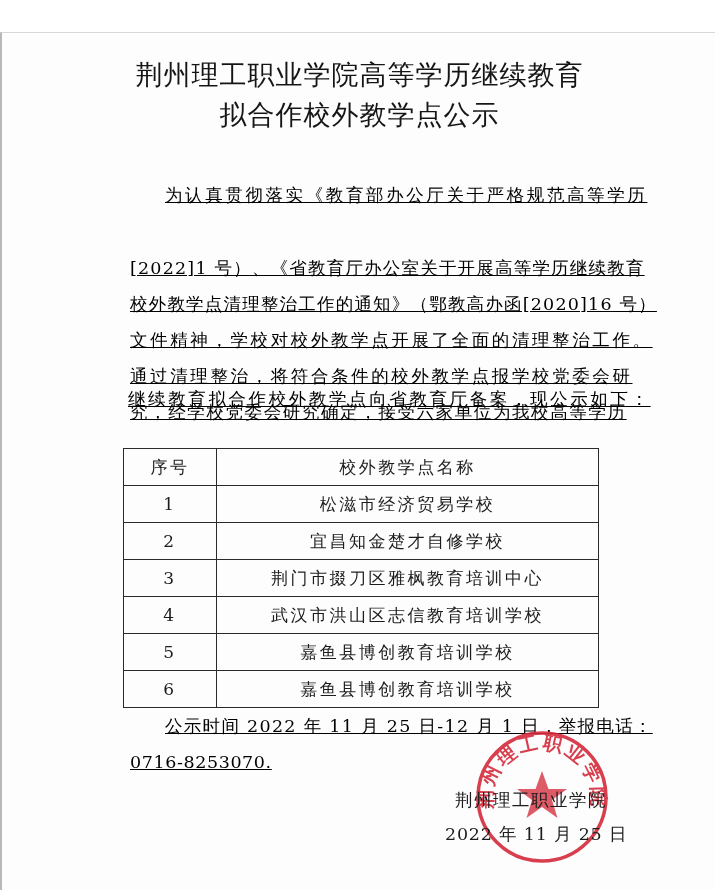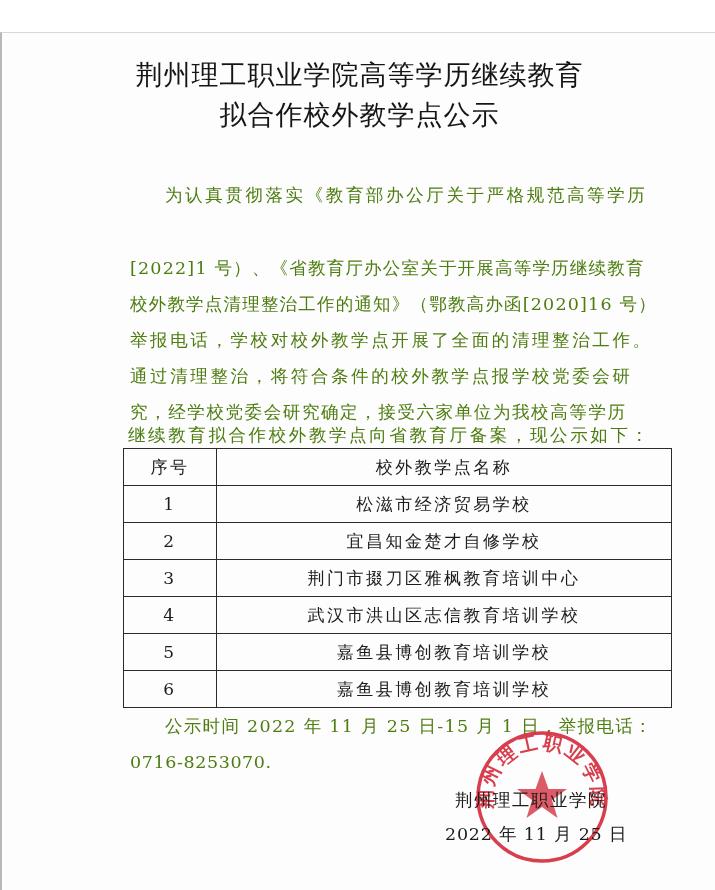--- a/index.html
+++ b/index.html
@@ -37,30 +37,31 @@
     }
     .title.l1 { top: 24px; }
     .title.l2 { top: 64px; }
 
     .body-line {
       position: absolute;
       left: 128px;
       font-size: 17.5px;
       letter-spacing: 2.6px;
       white-space: nowrap;
-      color: #4d7c0f;
+      color: #000000;
       line-height: 20px;
+      text-decoration: underline;
     }
     .body-line.indent { left: 163px; }
 
     table.sites {
       position: absolute;
       left: 121px;
       top: 415px;
-      width: 549px;
+      width: 476px;
       border-collapse: collapse;
       font-size: 17px;
       color: #1c1c1c;
     }
     table.sites td, table.sites th {
       border: 1.5px solid #2a2a2a;
       height: 36px;
       padding: 0;
       text-align: center;
       font-weight: normal;
@@ -91,21 +92,21 @@
 <body>
 
 <div class="page">
 
   <div class="title l1">荆州理工职业学院高等学历继续教育</div>
   <div class="title l2">拟合作校外教学点公示</div>
 
   <div class="body-line indent" style="top:152px;">为认真贯彻落实《教育部办公厅关于严格规范高等学历</div>
   <div class="body-line" style="top:225px; letter-spacing:1.2px;">[2022]1 号）、《省教育厅办公室关于开展高等学历继续教育</div>
   <div class="body-line" style="top:261px; letter-spacing:1.2px;">校外教学点清理整治工作的通知》（鄂教高办函[2020]16 号）</div>
-  <div class="body-line" style="top:297px;">举报电话，学校对校外教学点开展了全面的清理整治工作。</div>
+  <div class="body-line" style="top:297px;">文件精神，学校对校外教学点开展了全面的清理整治工作。</div>
   <div class="body-line" style="top:369px; letter-spacing:1.6px;">究，经学校党委会研究确定，接受六家单位为我校高等学历</div>
   <div class="body-line" style="top:333px;">通过清理整治，将符合条件的校外教学点报学校党委会研</div>
   <div class="body-line" style="top:389px; top:388px;"></div>
 
   <table class="sites">
     <tbody>
         <tr class="head">
       <th class="col-no">序号</th>
       <th>校外教学点名称</th>
     </tr>
@@ -129,32 +130,32 @@
       <td>5</td>
       <td>嘉鱼县博创教育培训学校</td>
     </tr>
     <tr>
       <td>6</td>
       <td>嘉鱼县博创教育培训学校</td>
     </tr>
   </tbody>
     </table>
 
-  <div class="body-line indent" style="top:683px; letter-spacing:1.3px;">公示时间 2022 年 11 月 25 日-15 月 1 日，举报电话：</div>
+  <div class="body-line indent" style="top:683px; letter-spacing:1.3px;">公示时间 2022 年 11 月 25 日-12 月 1 日，举报电话：</div>
   <div class="body-line" style="top:719px; letter-spacing:0.6px;">0716-8253070.</div>
 
   <svg class="stamp" viewBox="0 0 140 140">
     <defs>
       <path id="sealArc" d="M 26 96 A 50 50 0 1 1 114 96" fill="none"></path>
     </defs>
     <circle cx="70" cy="70" r="64" fill="none" stroke="#d42a3a" stroke-width="3.5"></circle>
     <text font-family="DejaVu Sans, sans-serif" font-size="19" font-weight="bold" fill="#d42a3a" letter-spacing="3">
       <textPath href="#sealArc" startOffset="50%" text-anchor="middle">荆州理工职业学院</textPath>
     </text>
     <polygon fill="#d42a3a" opacity="0.85" points="70,44 76.5,62 95,62 80,73 85.5,91 70,80 54.5,91 60,73 45,62 63.5,62"></polygon>
   </svg>
 
   <div class="sig" style="left:453px; top:755px;">荆州理工职业学院</div>
   <div class="sig" style="left:443px; top:789px; letter-spacing:0.8px;">2022 年 11 月 25 日</div>
 
 </div>
 
-<div class="body-line" style="position:absolute; top:389px; left:128px; font-family:'DejaVu Serif','Liberation Serif',serif; font-size:17.5px; letter-spacing:2.6px; z-index:5;margin-top:36px;">继续教育拟合作校外教学点向省教育厅备案，现公示如下：</div>
+<div class="body-line" style="position:absolute; top:389px; left:128px; font-family:'DejaVu Serif','Liberation Serif',serif; font-size:17.5px; letter-spacing:2.6px; z-index:5;">继续教育拟合作校外教学点向省教育厅备案，现公示如下：</div>
 
 </body></html>

